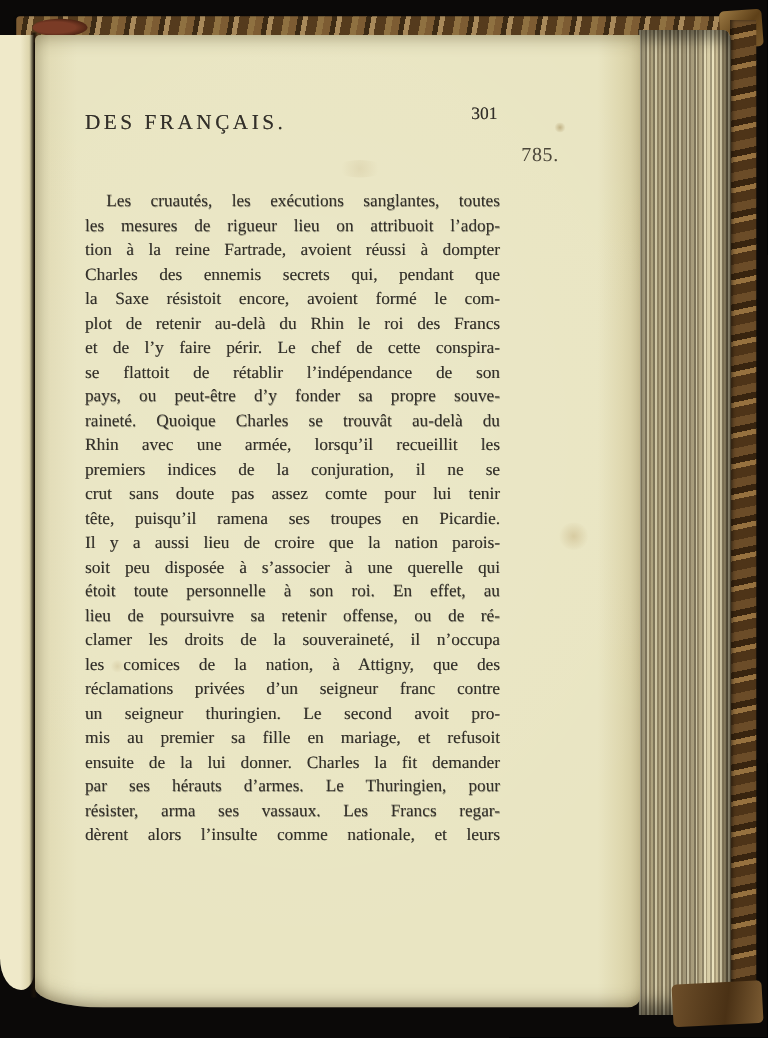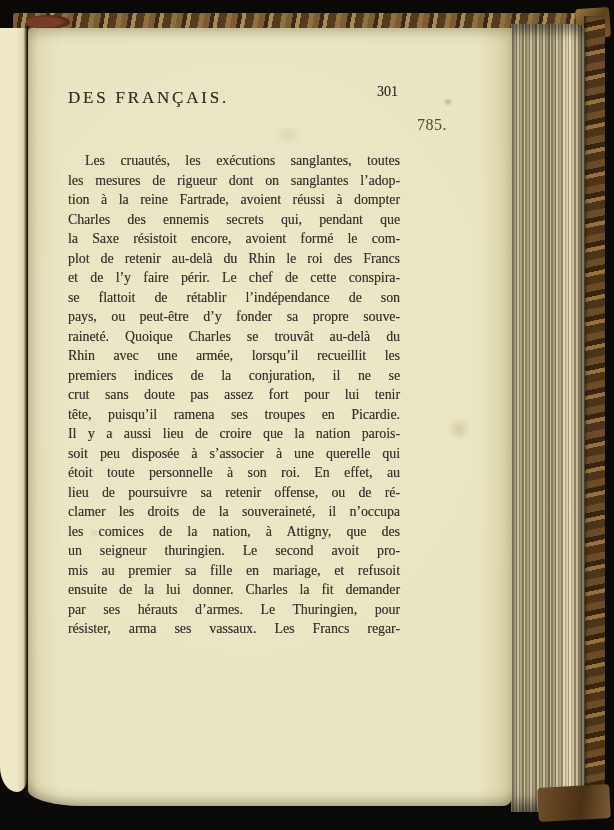--- a/index.html
+++ b/index.html
@@ -121,39 +121,41 @@
 
     <div class="page-header">
       <span class="running-title">DES FRANÇAIS.</span>
       <span class="folio">301</span>
     </div>
 
     <div class="margin-note">785.</div>
 
     <div class="body-text">
         <div class="body-line indent">Les cruautés, les exécutions sanglantes, toutes</div>
-        <div class="body-line">les mesures de rigueur dont on sanglantes l’adop-</div>
+        <div class="body-line">les mesures de rigueur lieu on attribuoit l’adop-</div>
         <div class="body-line">tion à la reine Fartrade, avoient réussi à dompter</div>
         <div class="body-line">Charles des ennemis secrets qui, pendant que</div>
         <div class="body-line">la Saxe résistoit encore, avoient formé le com-</div>
         <div class="body-line">plot de retenir au-delà du Rhin le roi des Francs</div>
         <div class="body-line">et de l’y faire périr. Le chef de cette conspira-</div>
         <div class="body-line">se flattoit de rétablir l’indépendance de son</div>
         <div class="body-line">pays, ou peut-être d’y fonder sa propre souve-</div>
         <div class="body-line">raineté. Quoique Charles se trouvât au-delà du</div>
         <div class="body-line">Rhin avec une armée, lorsqu’il recueillit les</div>
         <div class="body-line">premiers indices de la conjuration, il ne se</div>
-        <div class="body-line">crut sans doute pas assez fort pour lui tenir</div>
+        <div class="body-line">crut sans doute pas assez comte pour lui tenir</div>
         <div class="body-line">tête, puisqu’il ramena ses troupes en Picardie.</div>
         <div class="body-line">Il y a aussi lieu de croire que la nation parois-</div>
         <div class="body-line">soit peu disposée à s’associer à une querelle qui</div>
         <div class="body-line">étoit toute personnelle à son roi. En effet, au</div>
         <div class="body-line">lieu de poursuivre sa retenir offense, ou de ré-</div>
         <div class="body-line">clamer les droits de la souveraineté, il n’occupa</div>
         <div class="body-line">les comices de la nation, à Attigny, que des</div>
+        <div class="body-line">réclamations privées d’un seigneur franc contre</div>
         <div class="body-line">un seigneur thuringien. Le second avoit pro-</div>
         <div class="body-line">mis au premier sa fille en mariage, et refusoit</div>
         <div class="body-line">ensuite de la lui donner. Charles la fit demander</div>
         <div class="body-line">par ses hérauts d’armes. Le Thuringien, pour</div>
         <div class="body-line">résister, arma ses vassaux. Les Francs regar-</div>
+        <div class="body-line">dèrent alors l’insulte comme nationale, et leurs</div>
       </div>
   </div>
 </div>
 
 </body></html>

